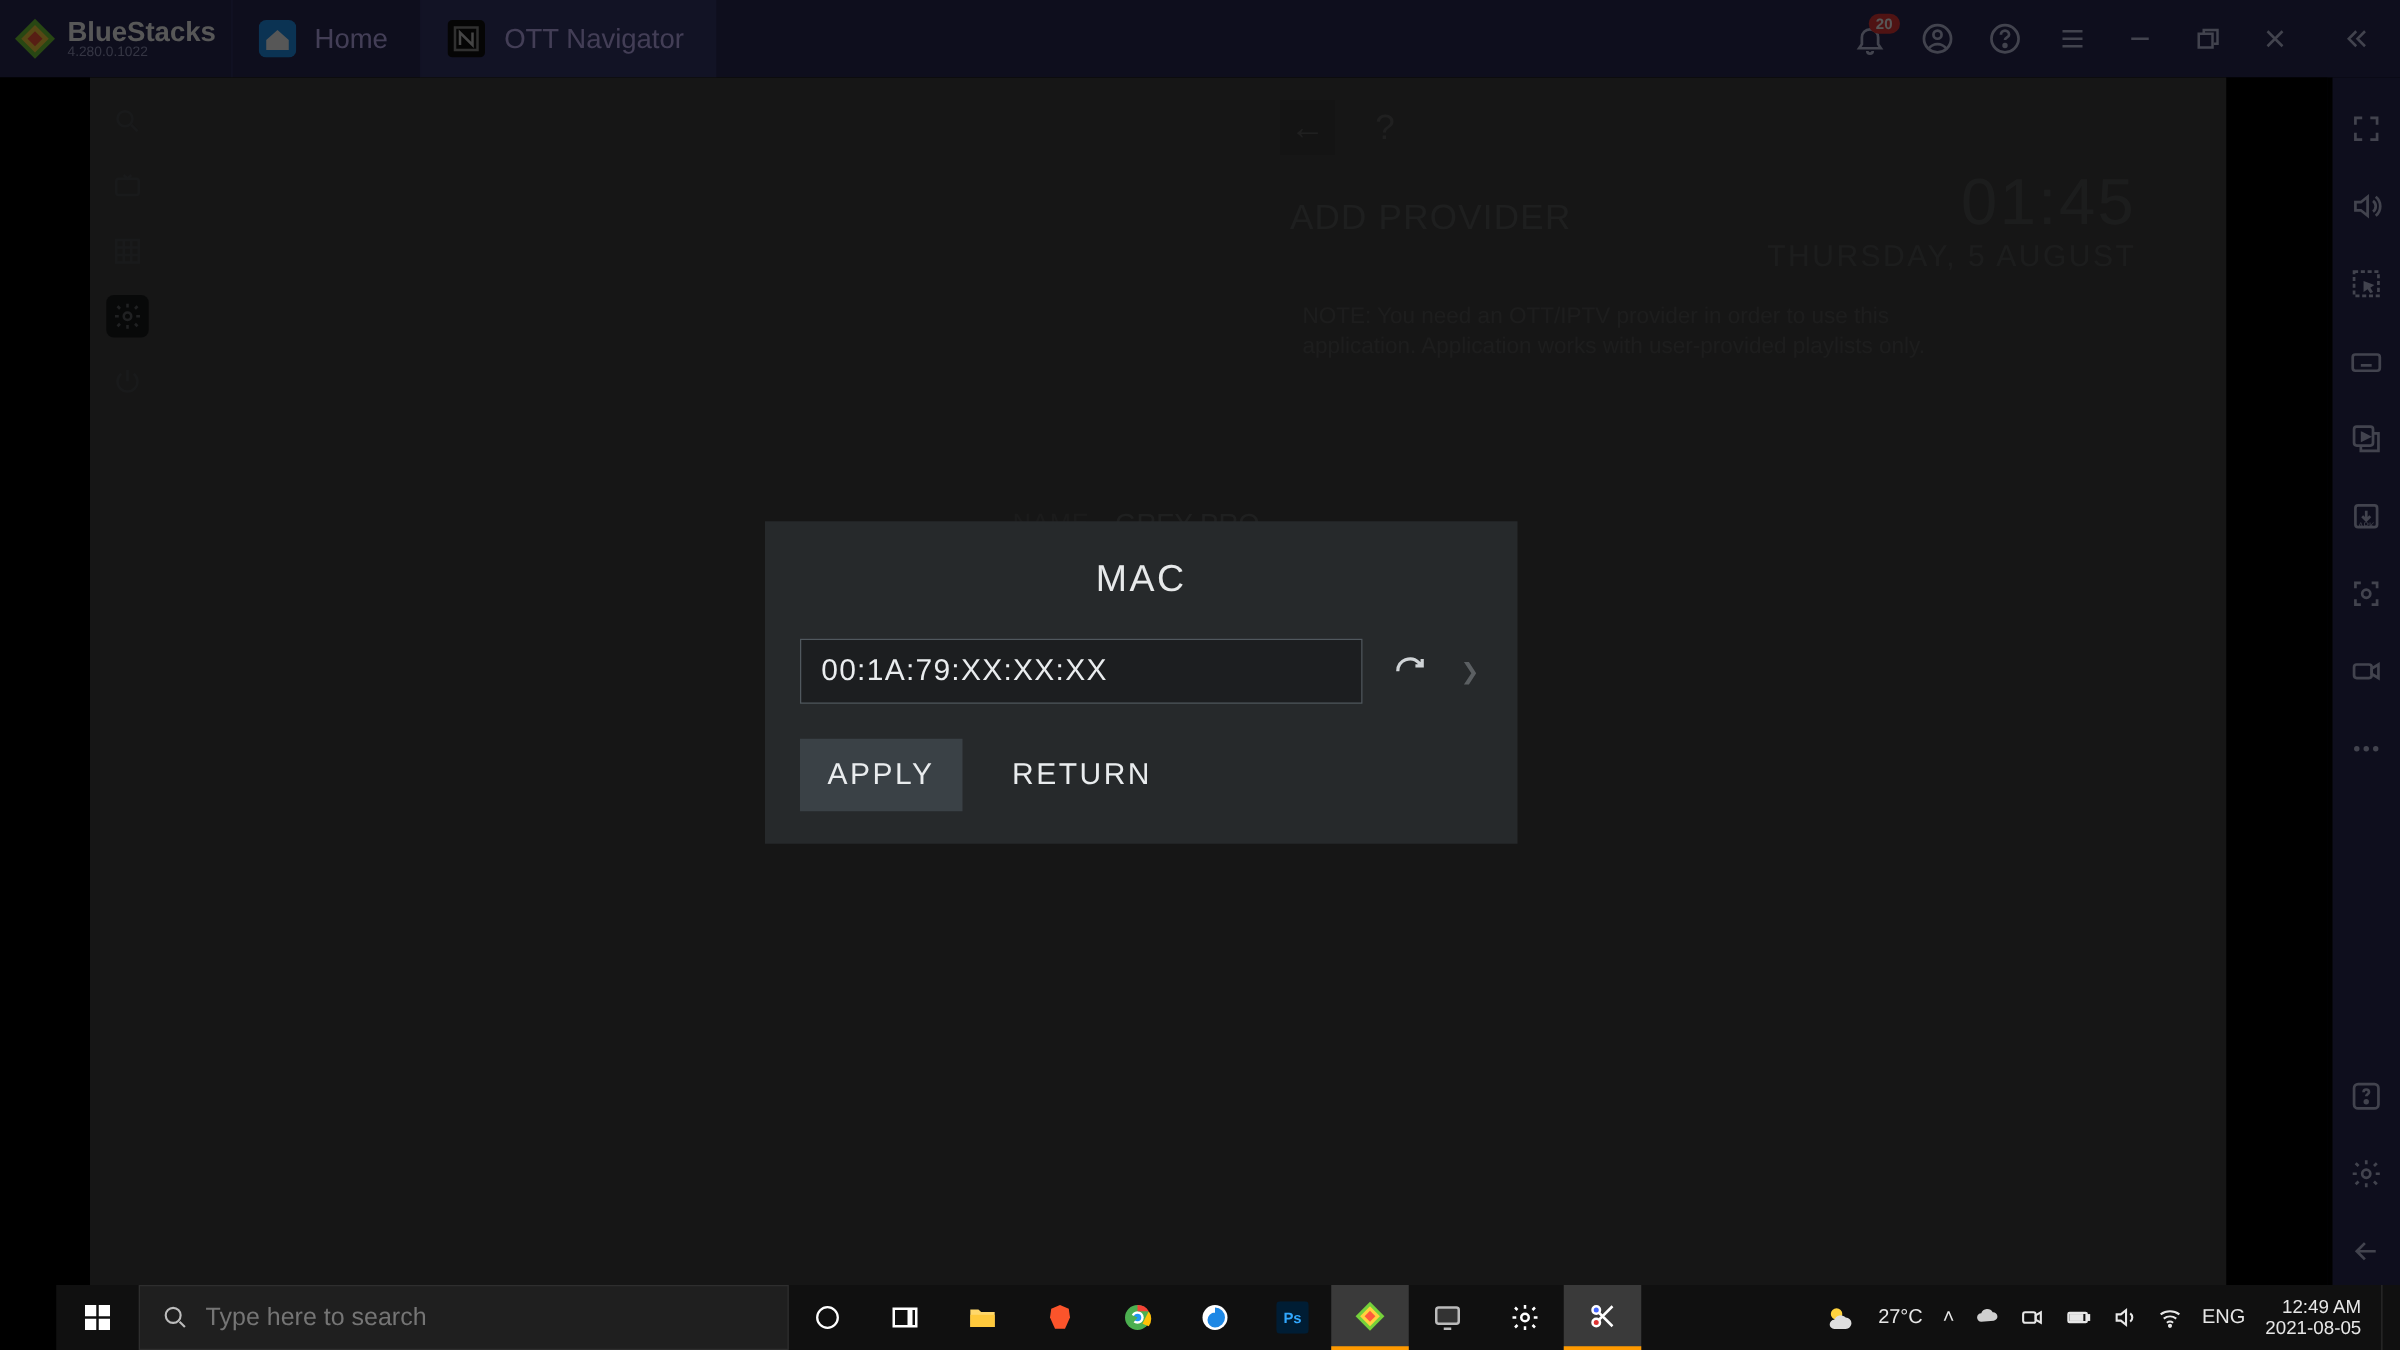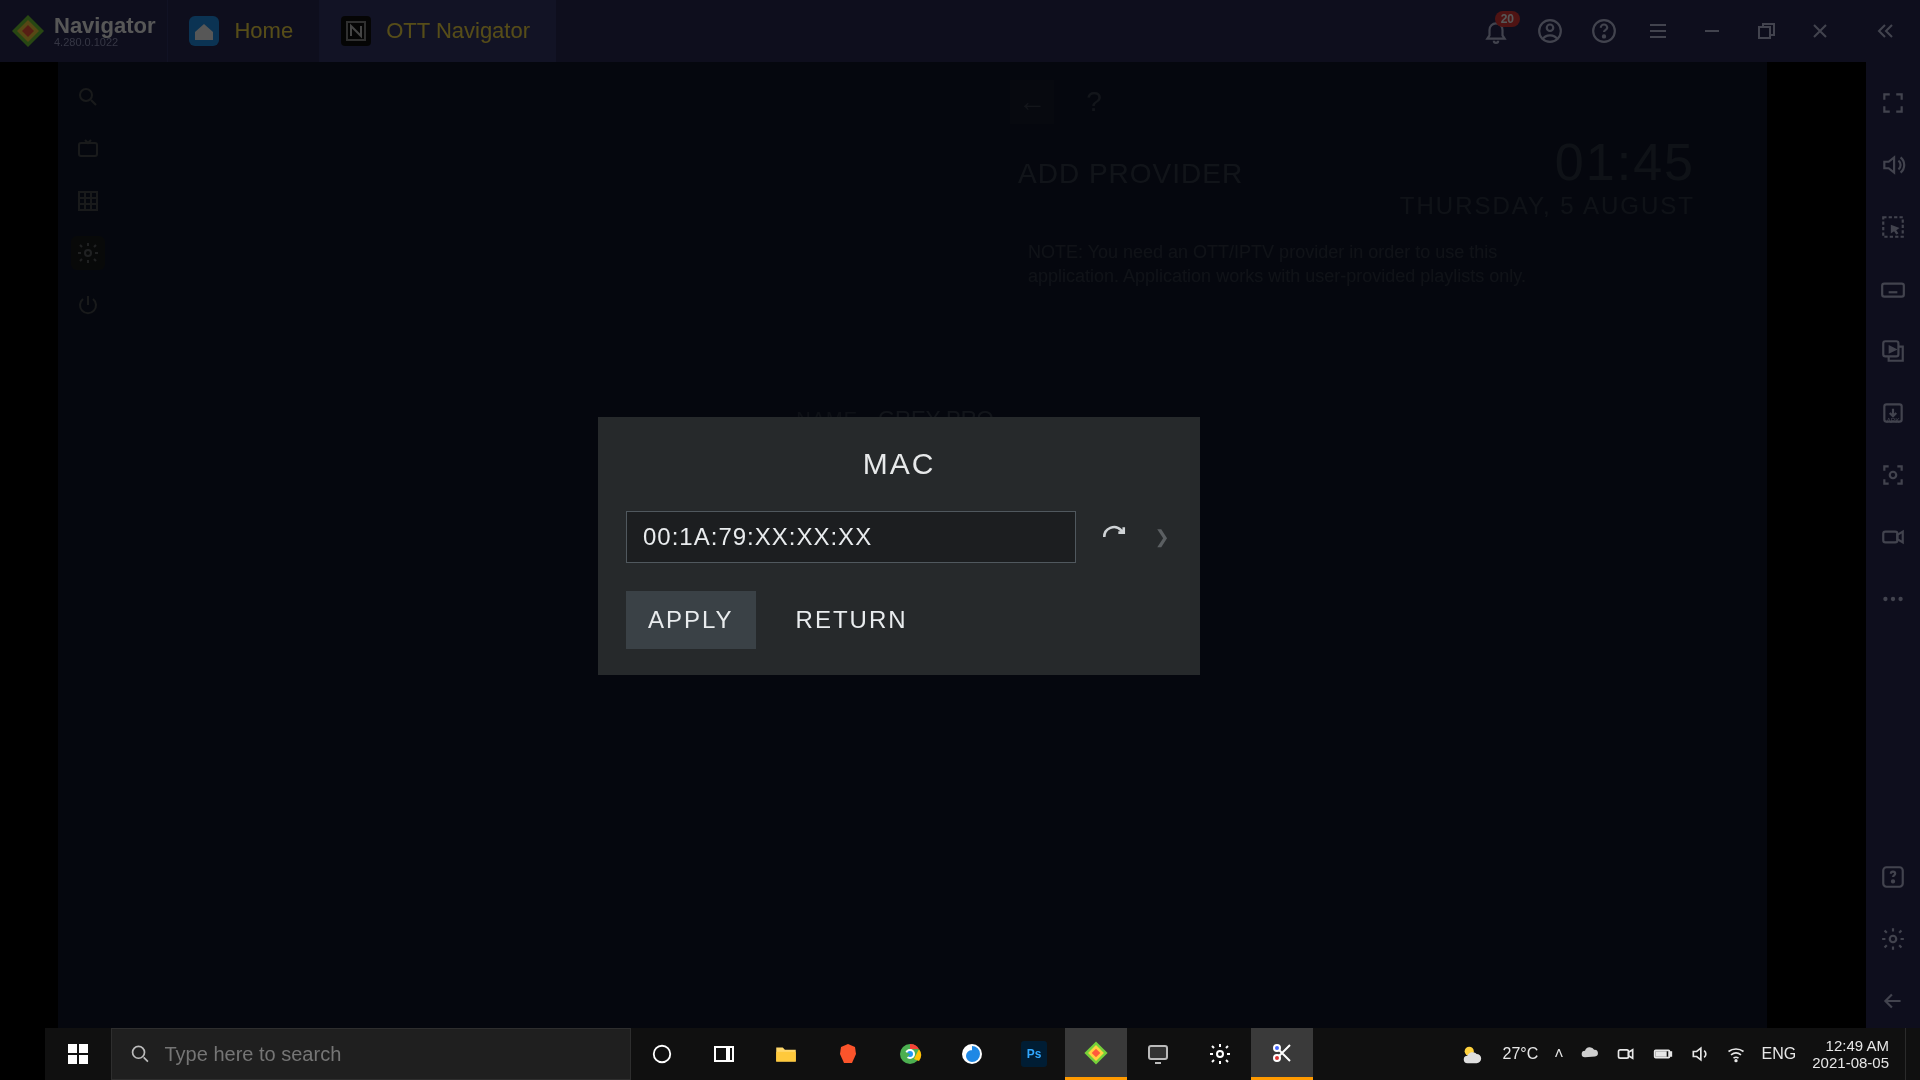--- a/index.html
+++ b/index.html
@@ -12,21 +12,21 @@
     display:flex; align-items:center;
     color:#d2d5e3;
   }
   .bs-logo-area { display:flex; align-items:center; padding:0 12px 0 8px; height:100%; }
   .bs-logo { width:40px; height:40px; display:flex; align-items:center; justify-content:center; margin-right:6px;}
   .bs-logo-text { font-size:22px; font-weight:700; color:#fff; line-height:1; }
   .bs-version { font-size:11px; color:#9b9dc5; line-height:1; }
   .bs-tab {
     height:62px; display:flex; align-items:center; gap:12px;
     padding:0 26px 0 18px; border-left:1px solid #34366b;
-    cursor:pointer; color:#fde047; font-size:22px;
+    cursor:pointer; color:#c4b5fd; font-size:22px;
   }
   .bs-tab.active-top { border-top:4px solid #ff9a00; }
   .bs-tab.active-bg { background:#36386d; }
   .bs-tab .tab-icn { width:36px; height:36px; display:flex; align-items:center; justify-content:center; }
   .bs-right { margin-left:auto; display:flex; align-items:center; gap:18px; padding-right:18px; height:100%;text-decoration:underline; }
   .bs-ibtn { width:36px; height:36px; display:flex; align-items:center; justify-content:center; color:#c1c5e3; cursor:pointer; position:relative; }
   .badge {
     position:absolute; top:-2px; right:-6px; background:#e63a3a; color:#fff;
     font-size:12px; font-weight:700; border-radius:10px; padding:1px 6px;
   }
@@ -39,22 +39,22 @@
   }
   .side-icn { width:34px; height:34px; color:#c1c5e3; display:flex; align-items:center; justify-content:center; cursor:pointer; }
   .side-spacer { flex:1; }
 
   
   .emu {
     position:absolute; left:0; top:62px; width:1862px; height:calc(1040px - 62px);
     background:#000;
   }
   .android {
-    position:absolute; left:58px; top:0; width:1709px; height:100%;
-    background:#0f172a;
+    position:absolute; left:72px; top:0; width:1709px; height:100%;
+    background:#404040;
   }
   
   .app-nav { position:absolute; left:0; top:0; width:60px; height:100%; }
   .app-nav .ai { width:34px; height:34px; margin:18px auto; color:#4a4d50; display:flex; align-items:center; justify-content:center;}
   .app-nav .ai.sel { background:#1a1c1d; border-radius:6px; color:#5e6265; }
 
   
   .bg-dim { position:absolute; left:0; top:0; width:100%; height:100%; opacity:0.22; color:#a9adb0; }
   .bg-back, .bg-help { width:44px; height:44px; background:#2c3033; display:flex; align-items:center; justify-content:center; font-size:28px; color:#c8cccf;}
   .bg-title { position:absolute; left:960px; top:96px; font-size:28px; letter-spacing:1px; color:#b6babd; font-family:"Segoe UI Semilight",Arial; }
@@ -123,21 +123,21 @@
 <div class="bs-topbar">
   <div class="bs-logo-area">
     <div class="bs-logo">
       <svg width="36" height="36" viewBox="0 0 36 36">
           <polygon points="18,2 34,18 18,34 2,18" fill="#75d13a"></polygon>
           <polygon points="18,7 29,18 18,29 7,18" fill="#ffd23e"></polygon>
           <polygon points="18,12 24,18 18,24 12,18" fill="#ff5a3c"></polygon>
         </svg>
     </div>
     <div>
-      <div class="bs-logo-text">Navigator</div>
+      <div class="bs-logo-text">BlueStacks</div>
       <div class="bs-version">4.280.0.1022</div>
     </div>
   </div>
 
   <div class="bs-tab">
     <div class="tab-icn">
       <svg width="30" height="30" viewBox="0 0 30 30">
           <rect width="30" height="30" rx="6" fill="#2196f3"></rect>
           <path d="M6 16 L15 8 L24 16 L24 24 L6 24 Z" fill="#fff"></path>
         </svg>

